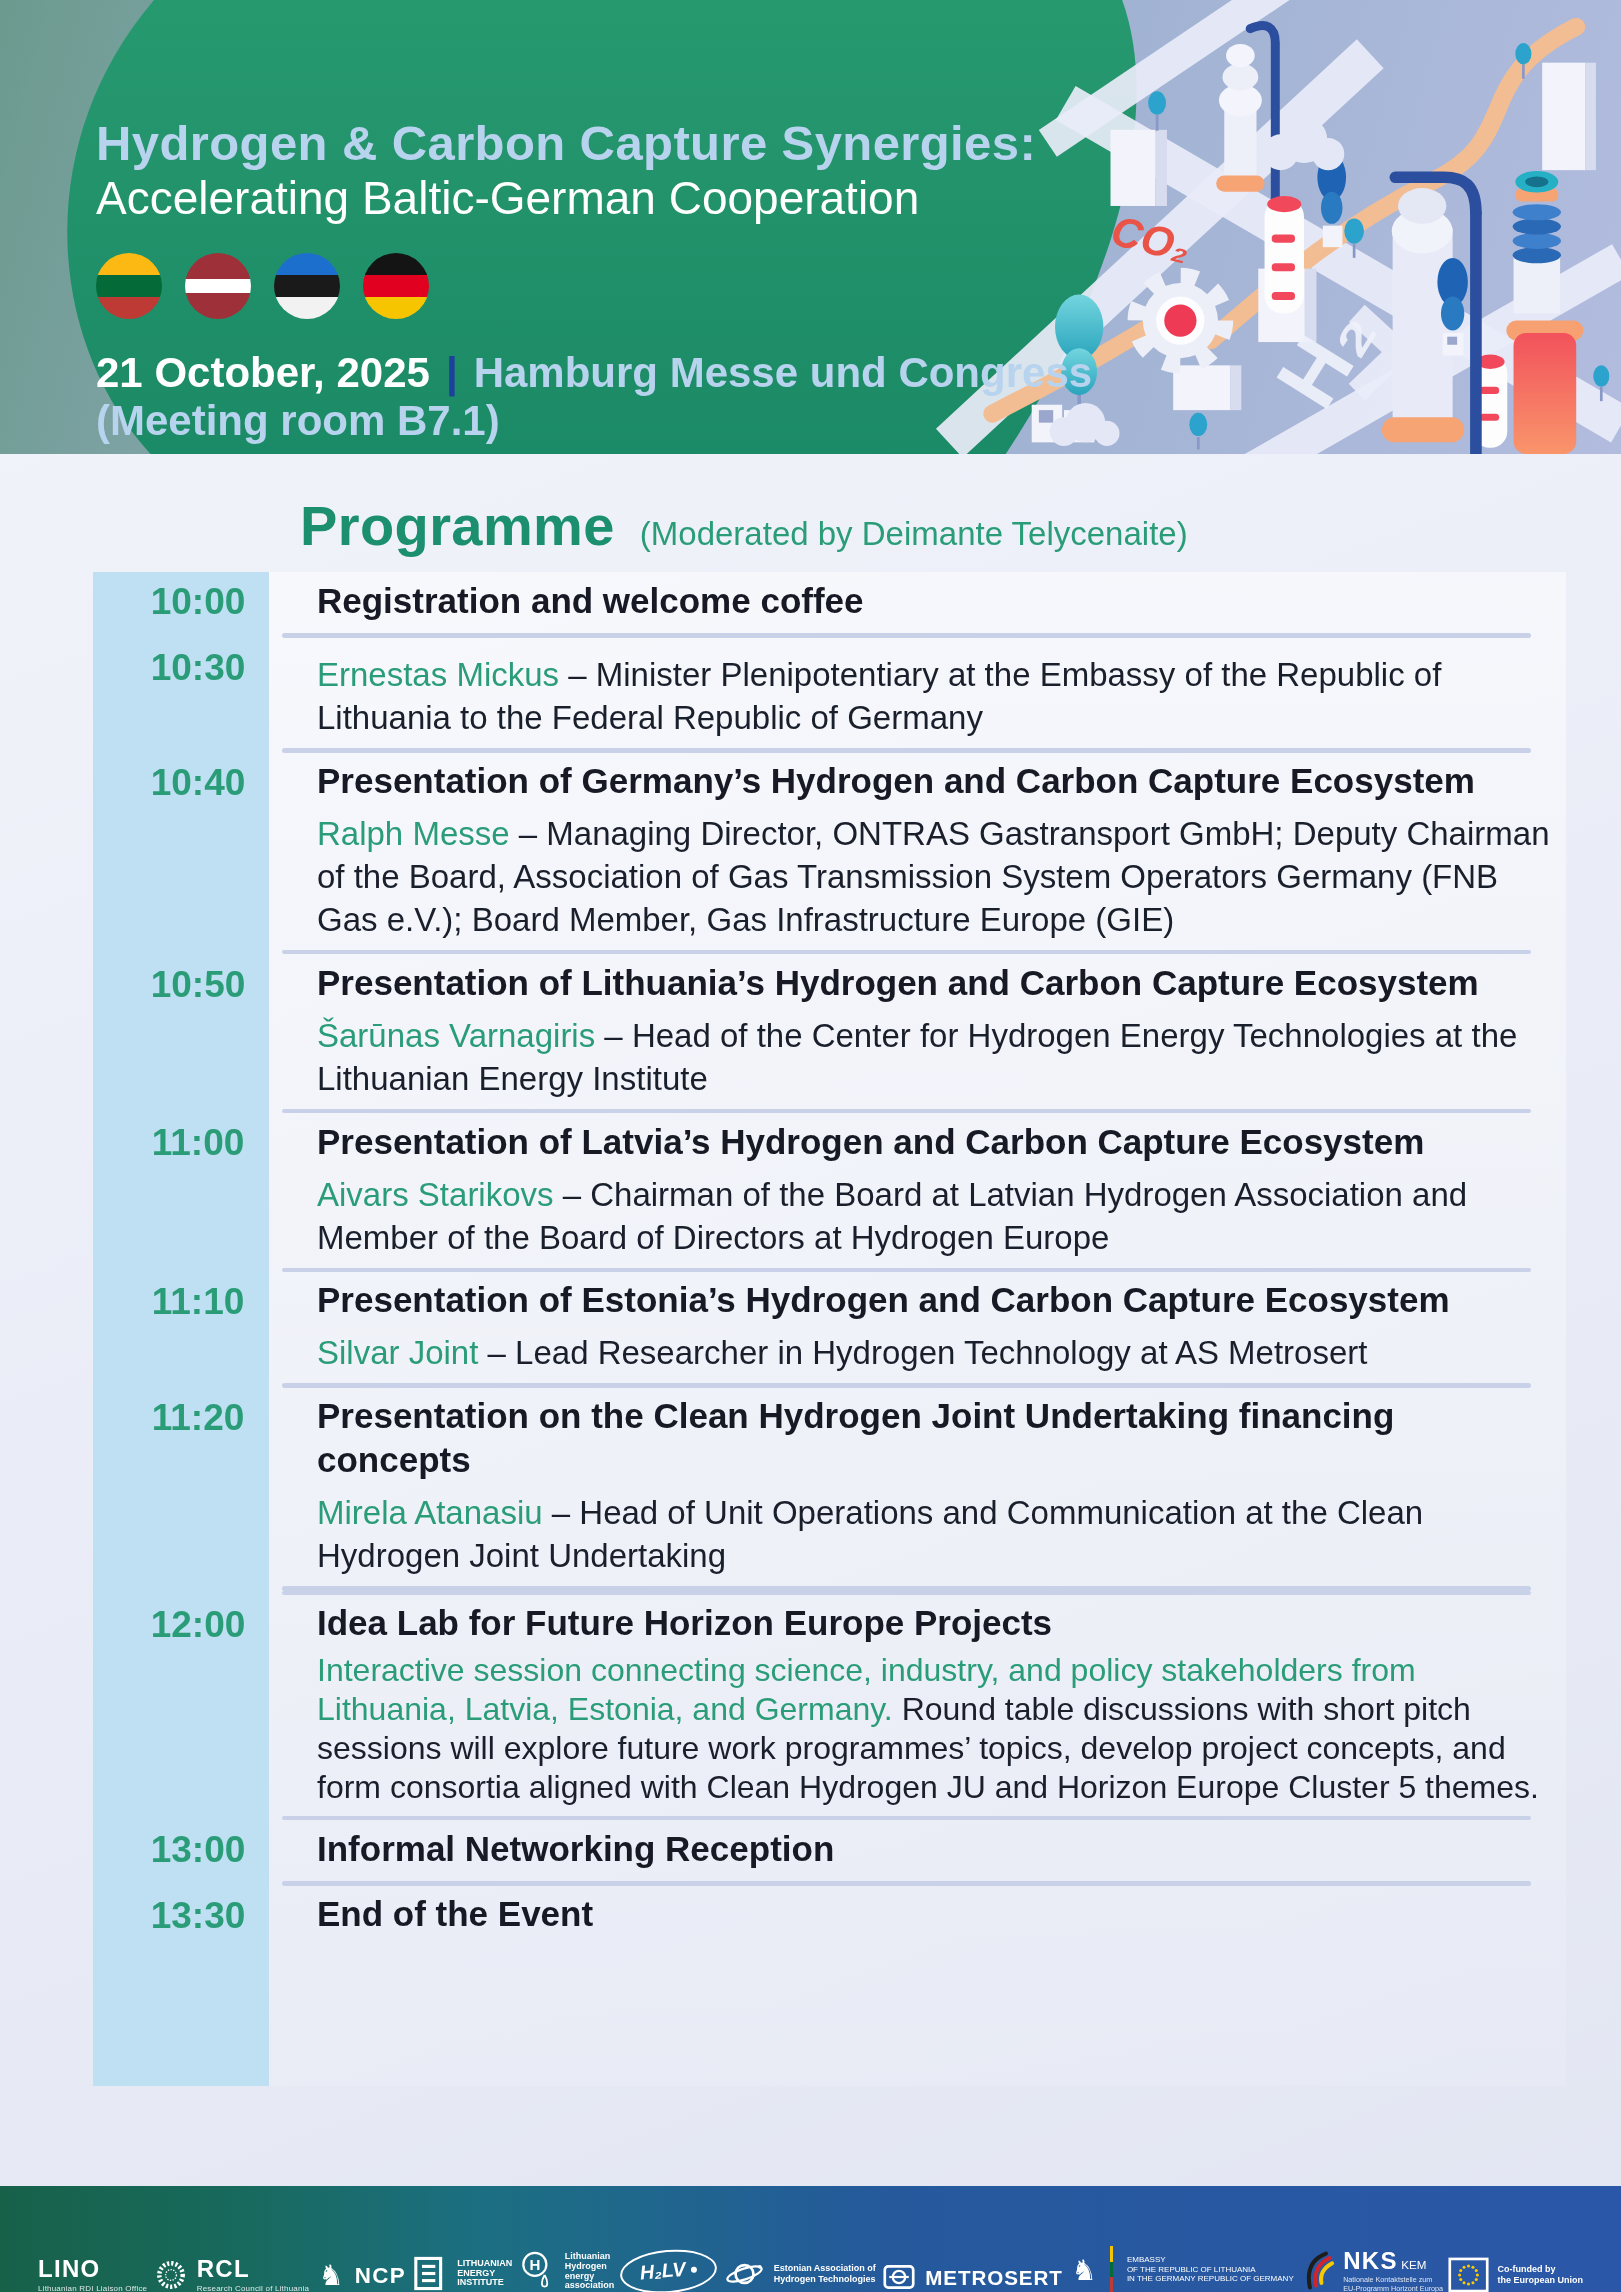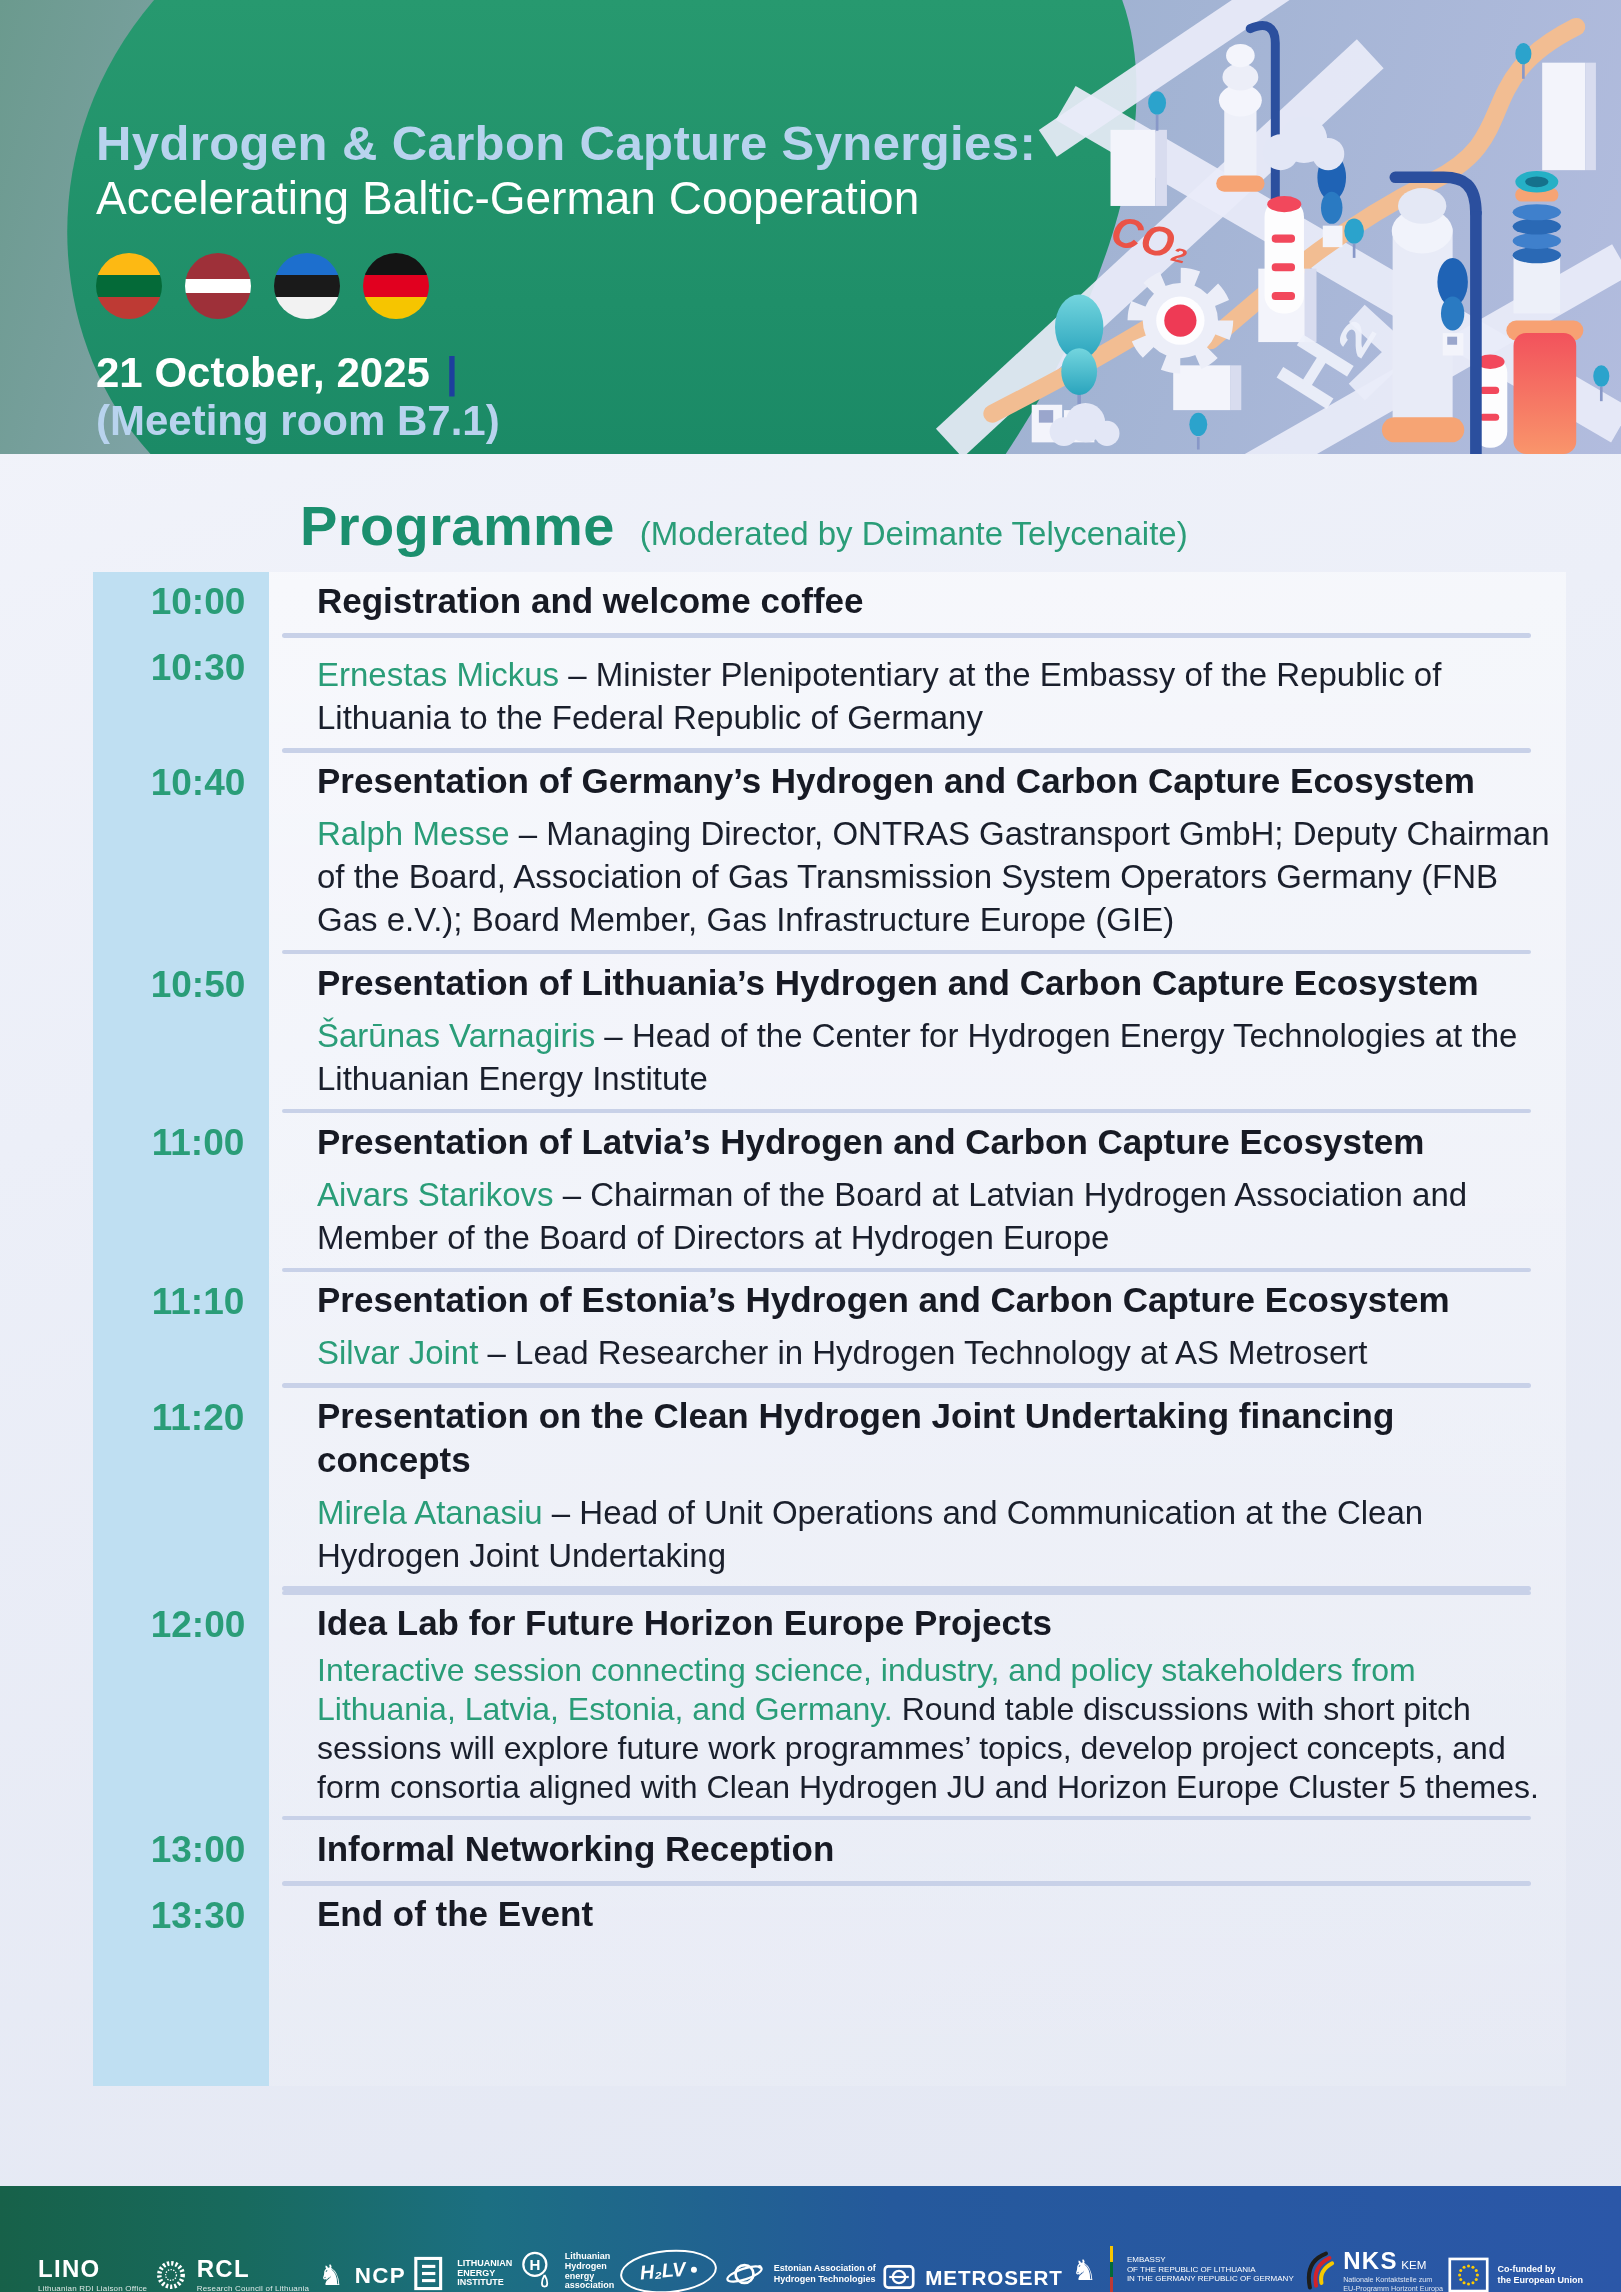--- a/index.html
+++ b/index.html
@@ -15,21 +15,21 @@
   .htext{position:absolute;left:96px;top:115px;}
   .t1{font-size:49px;font-weight:bold;color:var(--title_light_blue,#b8d3ee);line-height:57px;letter-spacing:0.4px;}
   .t2{font-size:46px;font-weight:400;color:#ffffff;line-height:52px;}
   .flags{display:flex;gap:23px;margin-top:29px;}
   .flag{width:66px;height:66px;border-radius:50%;}
   .dateblock{display:inline-block;margin-top:30px;}
   .drow{display:flex;align-items:baseline;}
   .date{font-size:42px;font-weight:bold;color:#ffffff;}
   .dsep{font-size:42px;font-weight:bold;color:var(--date_separator_blue,#1d3f9e);margin:0 16px;}
   .venue{font-size:42px;font-weight:600;color:var(--title_light_blue,#b8d3ee);}
-  .droom{font-size:42px;font-weight:600;color:var(--title_light_blue,#b8d3ee);text-align:right;line-height:47px;}
+  .droom{font-size:42px;font-weight:600;color:var(--title_light_blue,#b8d3ee);line-height:47px;}
 
   
   .prog-heading{margin:39px 0 0 300px;display:flex;align-items:baseline;gap:25px;}
   .prog-title{font-size:56px;font-weight:800;color:var(--programme_green,#1b8f6e);letter-spacing:0.4px;}
   .prog-mod{font-size:33px;font-weight:500;color:var(--accent_green,#2a9d78);}
 
   
   .schedule{position:relative;margin-top:14.3px;}
   .timestrip{position:absolute;left:93px;top:0;width:176px;height:1514px;
      background:var(--time_strip_blue,#bfdff2);}
@@ -238,20 +238,21 @@
       <div class="flags">
           <div class="flag" style="background: linear-gradient(rgb(253, 185, 19) 0%, rgb(253, 185, 19) 33.3333%, rgb(4, 106, 56) 33.3333%, rgb(4, 106, 56) 66.6667%, rgb(190, 58, 52) 66.6667%, rgb(190, 58, 52) 100%);"></div>
           <div class="flag" style="background: linear-gradient(rgb(158, 48, 57) 0%, rgb(158, 48, 57) 40%, rgb(255, 255, 255) 40%, rgb(255, 255, 255) 60%, rgb(158, 48, 57) 60%, rgb(158, 48, 57) 100%);"></div>
           <div class="flag" style="background: linear-gradient(rgb(29, 111, 206) 0%, rgb(29, 111, 206) 33.3333%, rgb(26, 26, 26) 33.3333%, rgb(26, 26, 26) 66.6667%, rgb(242, 242, 242) 66.6667%, rgb(242, 242, 242) 100%);"></div>
           <div class="flag" style="background: linear-gradient(rgb(20, 20, 20) 0%, rgb(20, 20, 20) 33.3333%, rgb(225, 0, 31) 33.3333%, rgb(225, 0, 31) 66.6667%, rgb(246, 197, 0) 66.6667%, rgb(246, 197, 0) 100%);"></div>
         </div>
       <div class="dateblock">
         <div class="drow">
           <span class="date">21 October, 2025</span>
           <span class="dsep">|</span>
+          <span class="venue">Hamburg Messe und Congress</span>
         </div>
         <div class="droom">(Meeting room B7.1)</div>
       </div>
     </div>
   </header>
 
   <div class="prog-heading">
     <span class="prog-title">Programme</span>
     <span class="prog-mod">(Moderated by Deimante Telycenaite)</span>
   </div>

